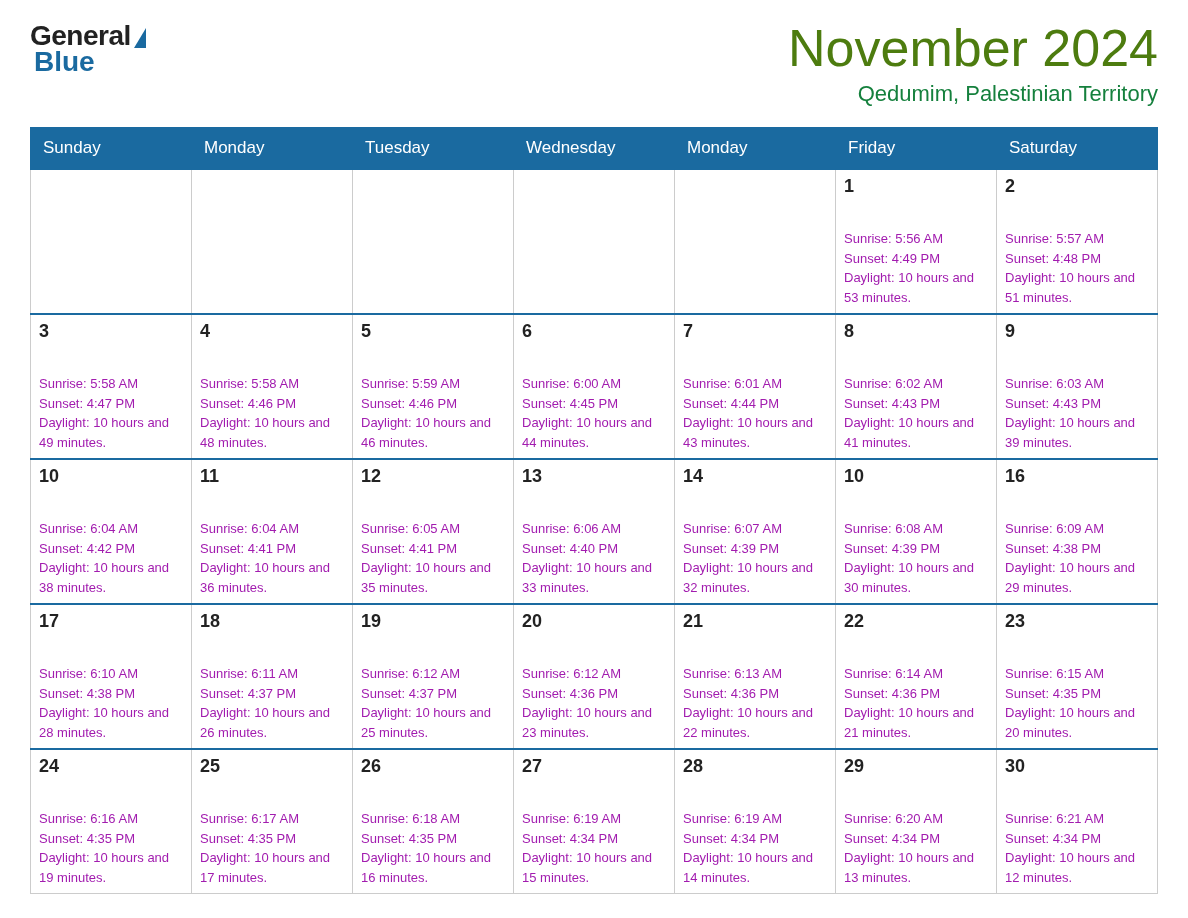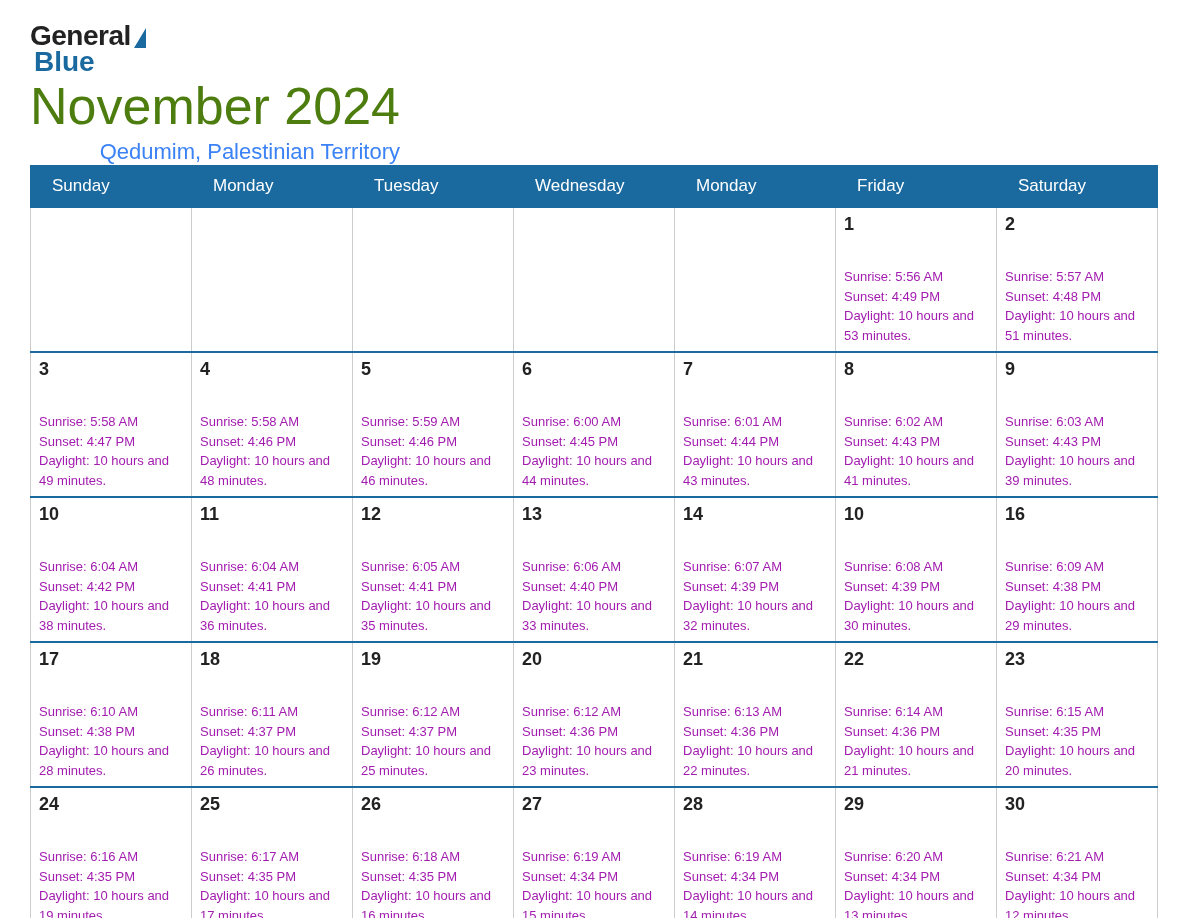--- a/index.html
+++ b/index.html
@@ -8,21 +8,21 @@
       background: #fff;
       color: #222;
       padding: 20px 30px;
       width: 1188px;
       min-height: 918px;
     }
     .header {
       display: flex;
       justify-content: space-between;
       align-items: flex-start;
-      flex-direction: column;
+      margin-bottom: 20px;
     }
     .logo {
       display: flex;
       flex-direction: column;
       align-items: flex-start;
     }
     .logo-top {
       display: flex;
       align-items: center;
     }
@@ -58,35 +58,35 @@
       text-align: right;
     }
     .month-title {
       font-size: 52px;
       font-weight: 300;
       color: #4d7c0f;
       line-height: 1.1;
     }
     .location-title {
       font-size: 22px;
-      color: #3b82f6;
+      color: #15803d;
       font-weight: normal;
       margin-top: 4px;
     }
     .calendar {
       width: 100%;
       border-collapse: collapse;
       border: 1px solid #bbb;
     }
     .calendar th {
       background-color: #1a6aa0;
       color: #fff;
       font-size: 17px;
       font-weight: normal;
-      padding: 10px 21px;
+      padding: 10px 12px;
       text-align: left;
       border: 1px solid #1a6aa0;
     }
     .calendar td {
       border: 1px solid #ccc;
       vertical-align: top;
       padding: 6px 8px;
       width: 14.28%;
       min-height: 110px;
       height: 110px;

